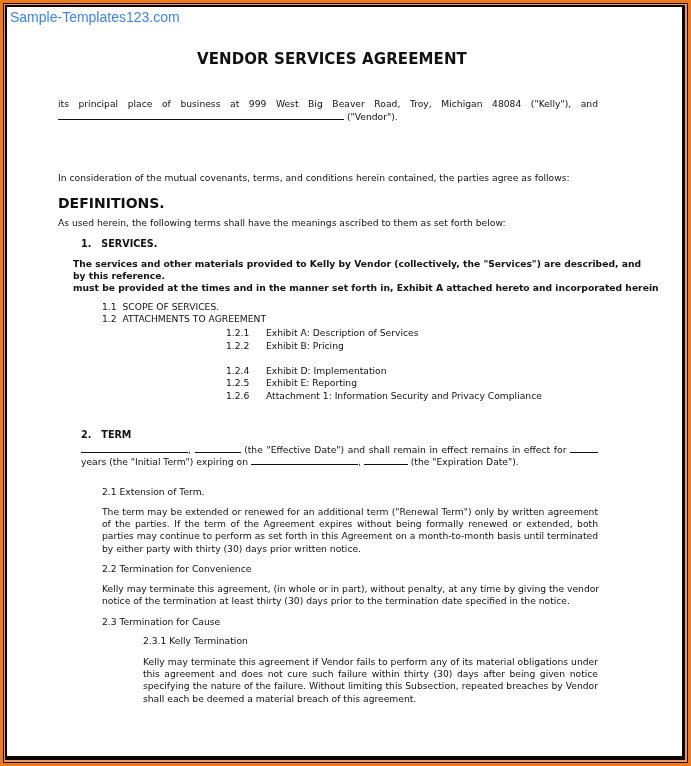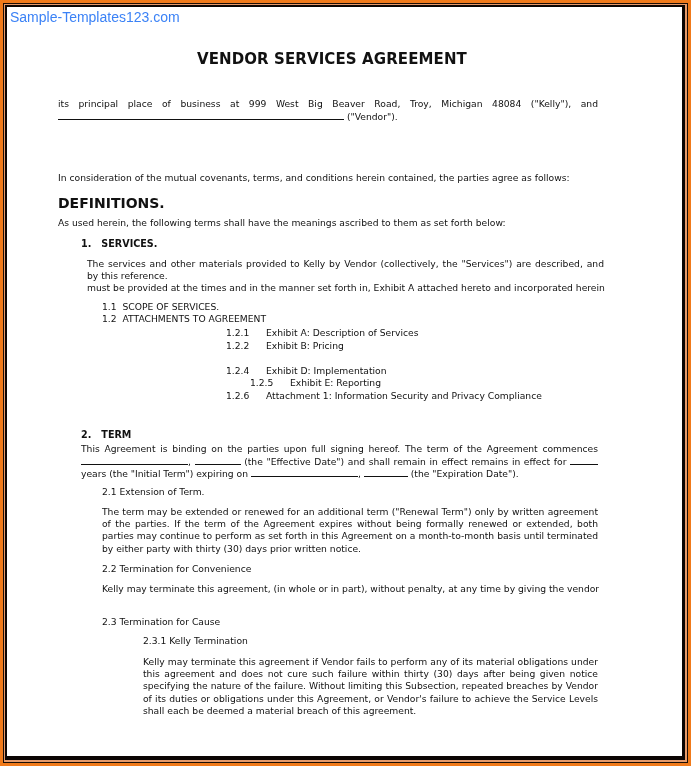--- a/index.html
+++ b/index.html
@@ -50,64 +50,63 @@
     </div>
 
     <div class="txt" style="left:51px; top:165px;">In consideration of the mutual covenants, terms, and conditions herein contained, the parties agree as follows:</div>
 
     <div class="txt bold" style="left:51px; top:190px; font-size:14px;">DEFINITIONS.</div>
     <div class="txt" style="left:51px; top:210px;">As used herein, the following terms shall have the meanings ascribed to them as set forth below:</div>
 
     <div class="txt bold" style="left:74px; top:231px; font-size:9.6px;">
       <span>1.</span>&nbsp;&nbsp;&nbsp;<span>SERVICES.</span>
     </div>
-    <div class="txt" style="left:80px; top:251px; width:517px;">
+    <div class="txt" style="left:66px; top:251px; width:517px;font-weight:bold;">
       <span class="jline">The services and other materials provided to Kelly by Vendor (collectively, the "Services") are described, and</span>
       <span class="jline last">by this reference.</span>
       <span class="jline">must be provided at the times and in the manner set forth in, Exhibit A attached hereto and incorporated herein</span>
     </div>
 
     <div class="row" style="left:95px; top:294px;">
       <span>1.1</span>&nbsp;&nbsp;<span>SCOPE OF SERVICES.</span>
     </div>
     <div class="row" style="left:95px; top:306px;">
       <span>1.2</span>&nbsp;&nbsp;<span>ATTACHMENTS TO AGREEMENT</span>
     </div>
 
     <div class="row" style="left:219px; top:320px;"><span class="num">1.2.1</span><span>Exhibit A:  Description of Services</span></div>
     <div class="row" style="left:219px; top:332.5px;"><span class="num">1.2.2</span><span>Exhibit B:  Pricing</span></div>
     <div class="row" style="left:219px; top:357.5px;"><span class="num">1.2.4</span><span>Exhibit D:  Implementation</span></div>
-    <div class="row" style="left:219px; top:370px;margin-left:24px;"><span class="num">1.2.5</span><span>Exhibit E:  Reporting</span></div>
+    <div class="row" style="left:219px; top:370px;"><span class="num">1.2.5</span><span>Exhibit E:  Reporting</span></div>
     <div class="row" style="left:219px; top:382.5px;"><span class="num">1.2.6</span><span>Attachment 1:  Information Security and Privacy Compliance</span></div>
 
     <div class="txt bold" style="left:74px; top:422px; font-size:9.6px;">
       <span>2.</span>&nbsp;&nbsp;&nbsp;<span>TERM</span>
     </div>
     <div class="txt" style="left:74px; top:436px; width:517px;">
-      <span class="jline">This Agreement is binding on the parties upon full signing hereof.  The term of the Agreement commences</span>
       <span class="jline"><span class="blank" style="width:107px"></span><span>,</span> <span class="blank" style="width:46px"></span> <span>(the "Effective Date") and shall remain in effect remains in effect for</span> <span class="blank" style="width:28px"></span></span>
       <span class="jline last"><span>years (the "Initial Term") expiring on</span> <span class="blank" style="width:107px"></span><span>,</span> <span class="blank" style="width:44px"></span> <span>(the "Expiration Date").</span></span>
     </div>
 
     <div class="txt" style="left:95px; top:479px;">2.1  Extension of Term.</div>
     <div class="txt" style="left:95px; top:499px; width:496px;">
       <span class="jline">The term may be extended or renewed for an additional term ("Renewal Term") only by written agreement</span>
       <span class="jline">of the parties.  If the term of the Agreement expires without being formally renewed or extended, both</span>
       <span class="jline">parties may continue to perform as set forth in this Agreement on a month-to-month basis until terminated</span>
       <span class="jline last">by either party with thirty (30) days prior written notice.</span>
     </div>
 
     <div class="txt" style="left:95px; top:556px;">2.2  Termination for Convenience</div>
     <div class="txt" style="left:95px; top:576px; width:496px;">
       <span class="jline">Kelly may terminate this agreement, (in whole or in part), without penalty, at any time by giving the vendor</span>
+      <span class="jline last">notice of the termination at least thirty (30) days prior to the termination date specified in the notice.</span>
     </div>
 
     <div class="txt" style="left:95px; top:609px;text-align:center;">2.3  Termination for Cause</div>
     <div class="txt" style="left:136px; top:628px;">2.3.1  Kelly Termination</div>
     <div class="txt" style="left:136px; top:649px; width:455px;">
       <span class="jline">Kelly may terminate this agreement if Vendor fails to perform any of its material obligations under</span>
       <span class="jline">this agreement and does not cure such failure within thirty (30) days after being given notice</span>
       <span class="jline">specifying the nature of the failure.  Without limiting this Subsection, repeated breaches by Vendor</span>
-      <span class="jline">of its duties or obligations under this Agreement, or Vendor's failure to achieve the Service Levels</span>
       <span class="jline last">shall each be deemed a material breach of this agreement.</span>
     </div>
   </div>
 </div>
 
 </body></html>

